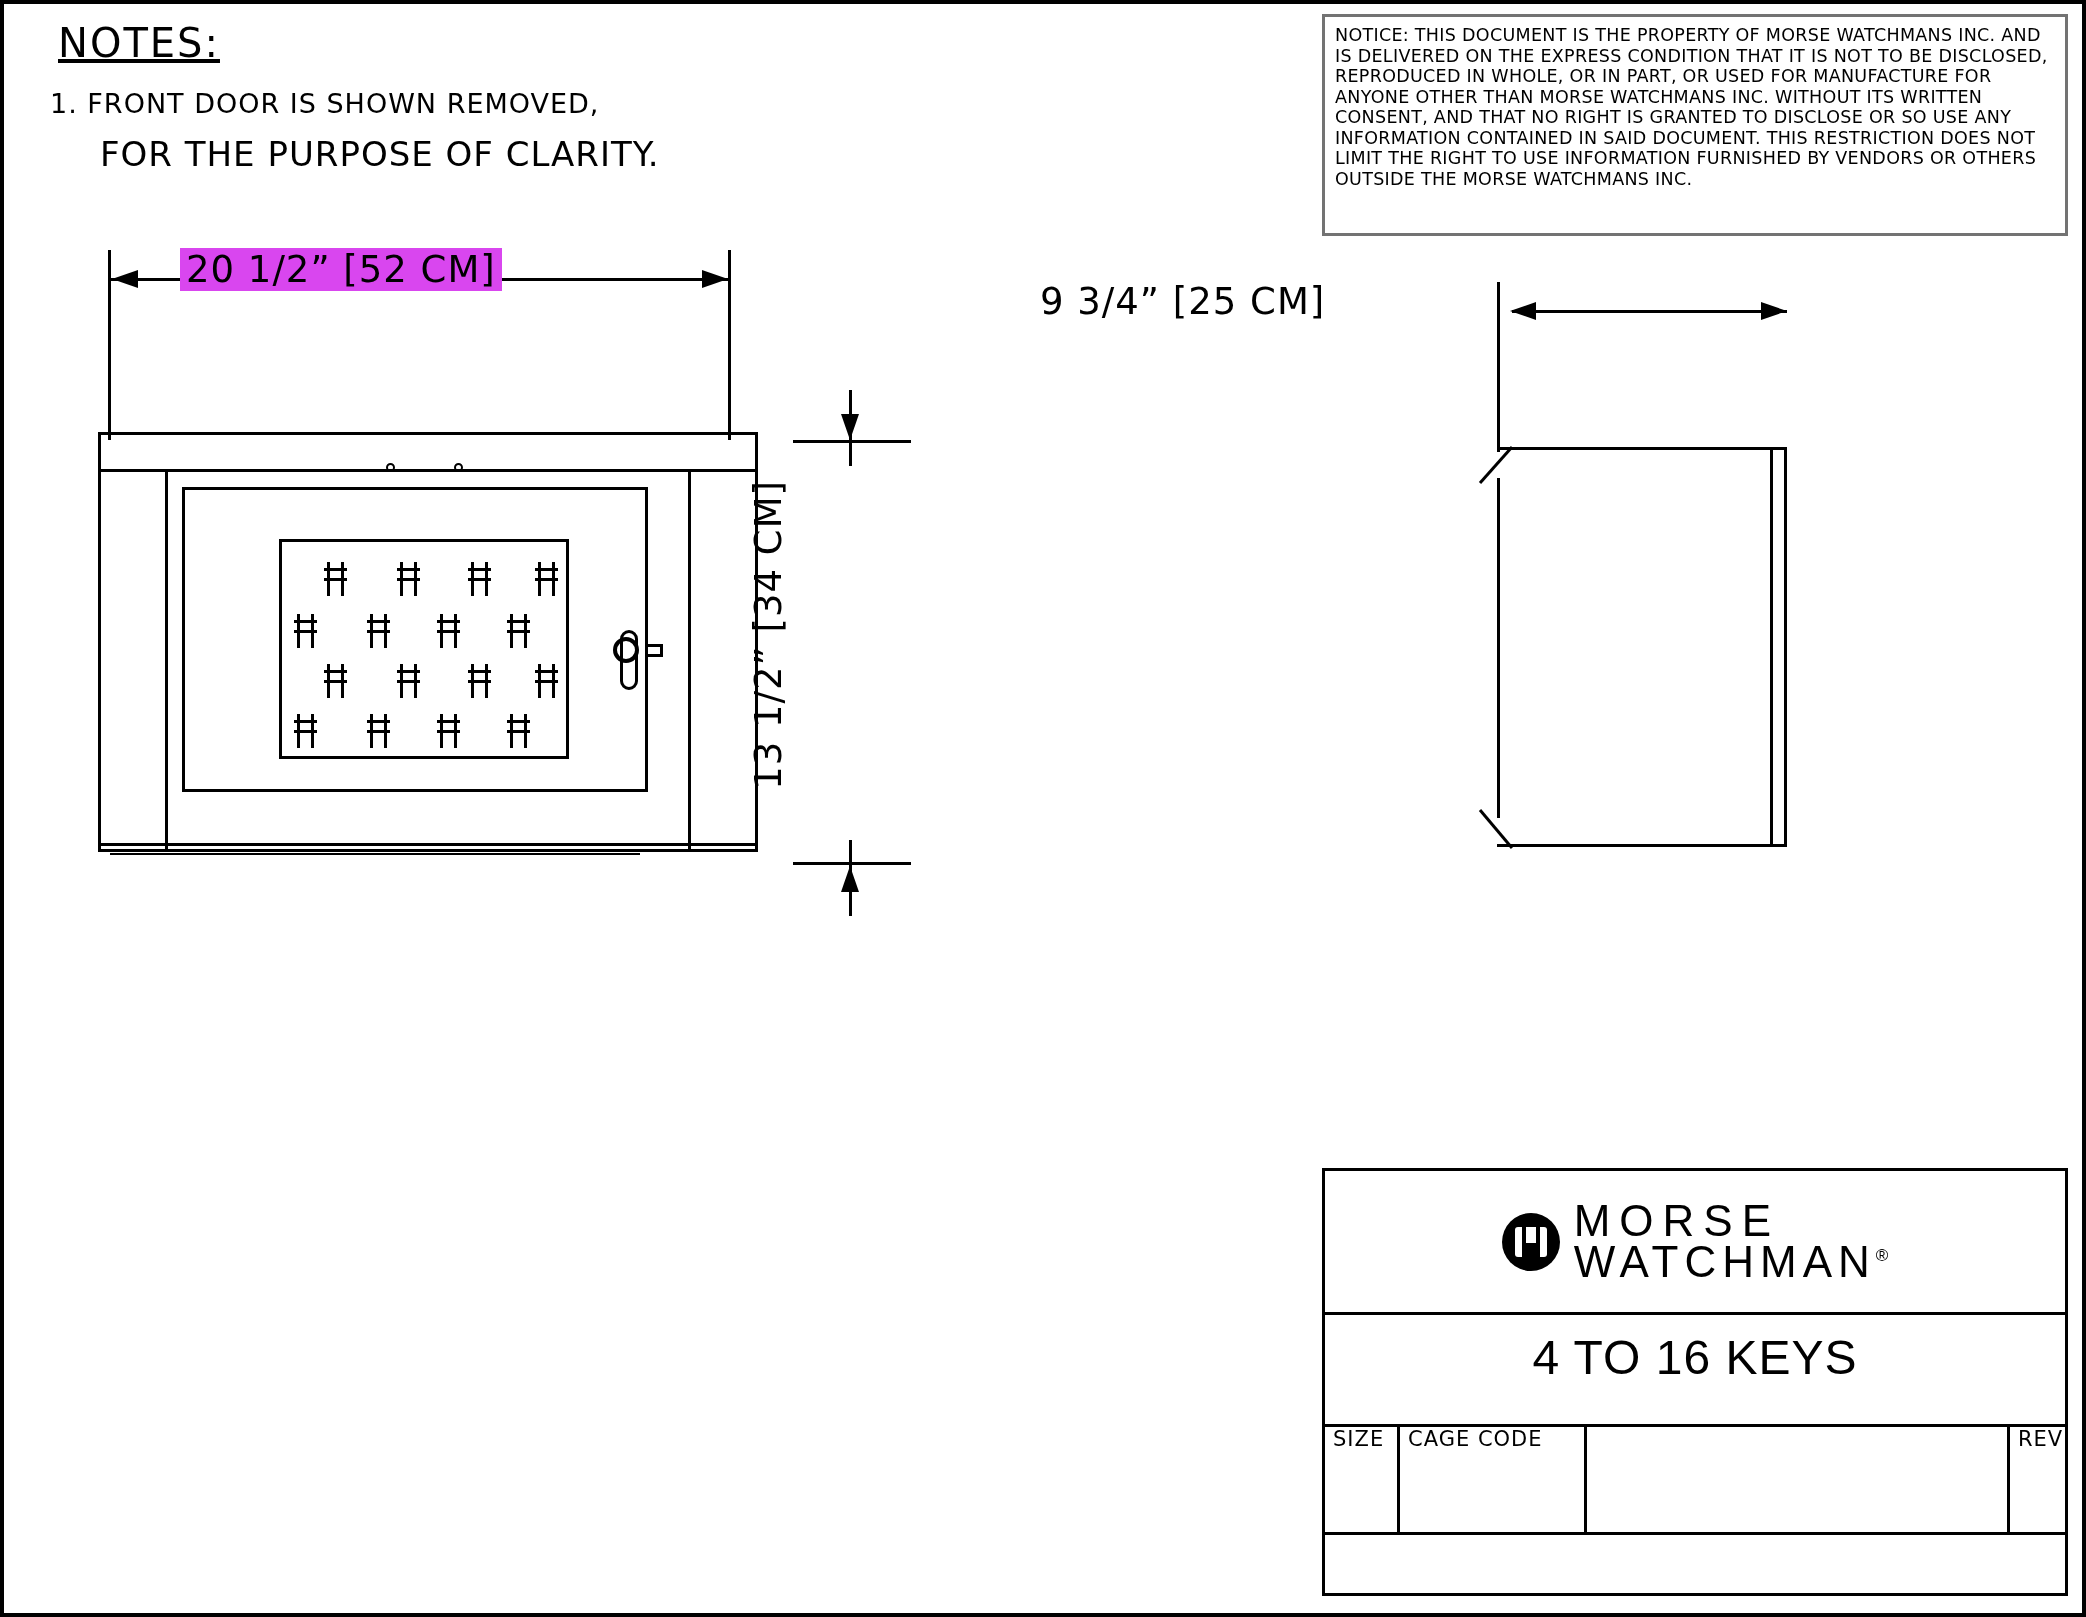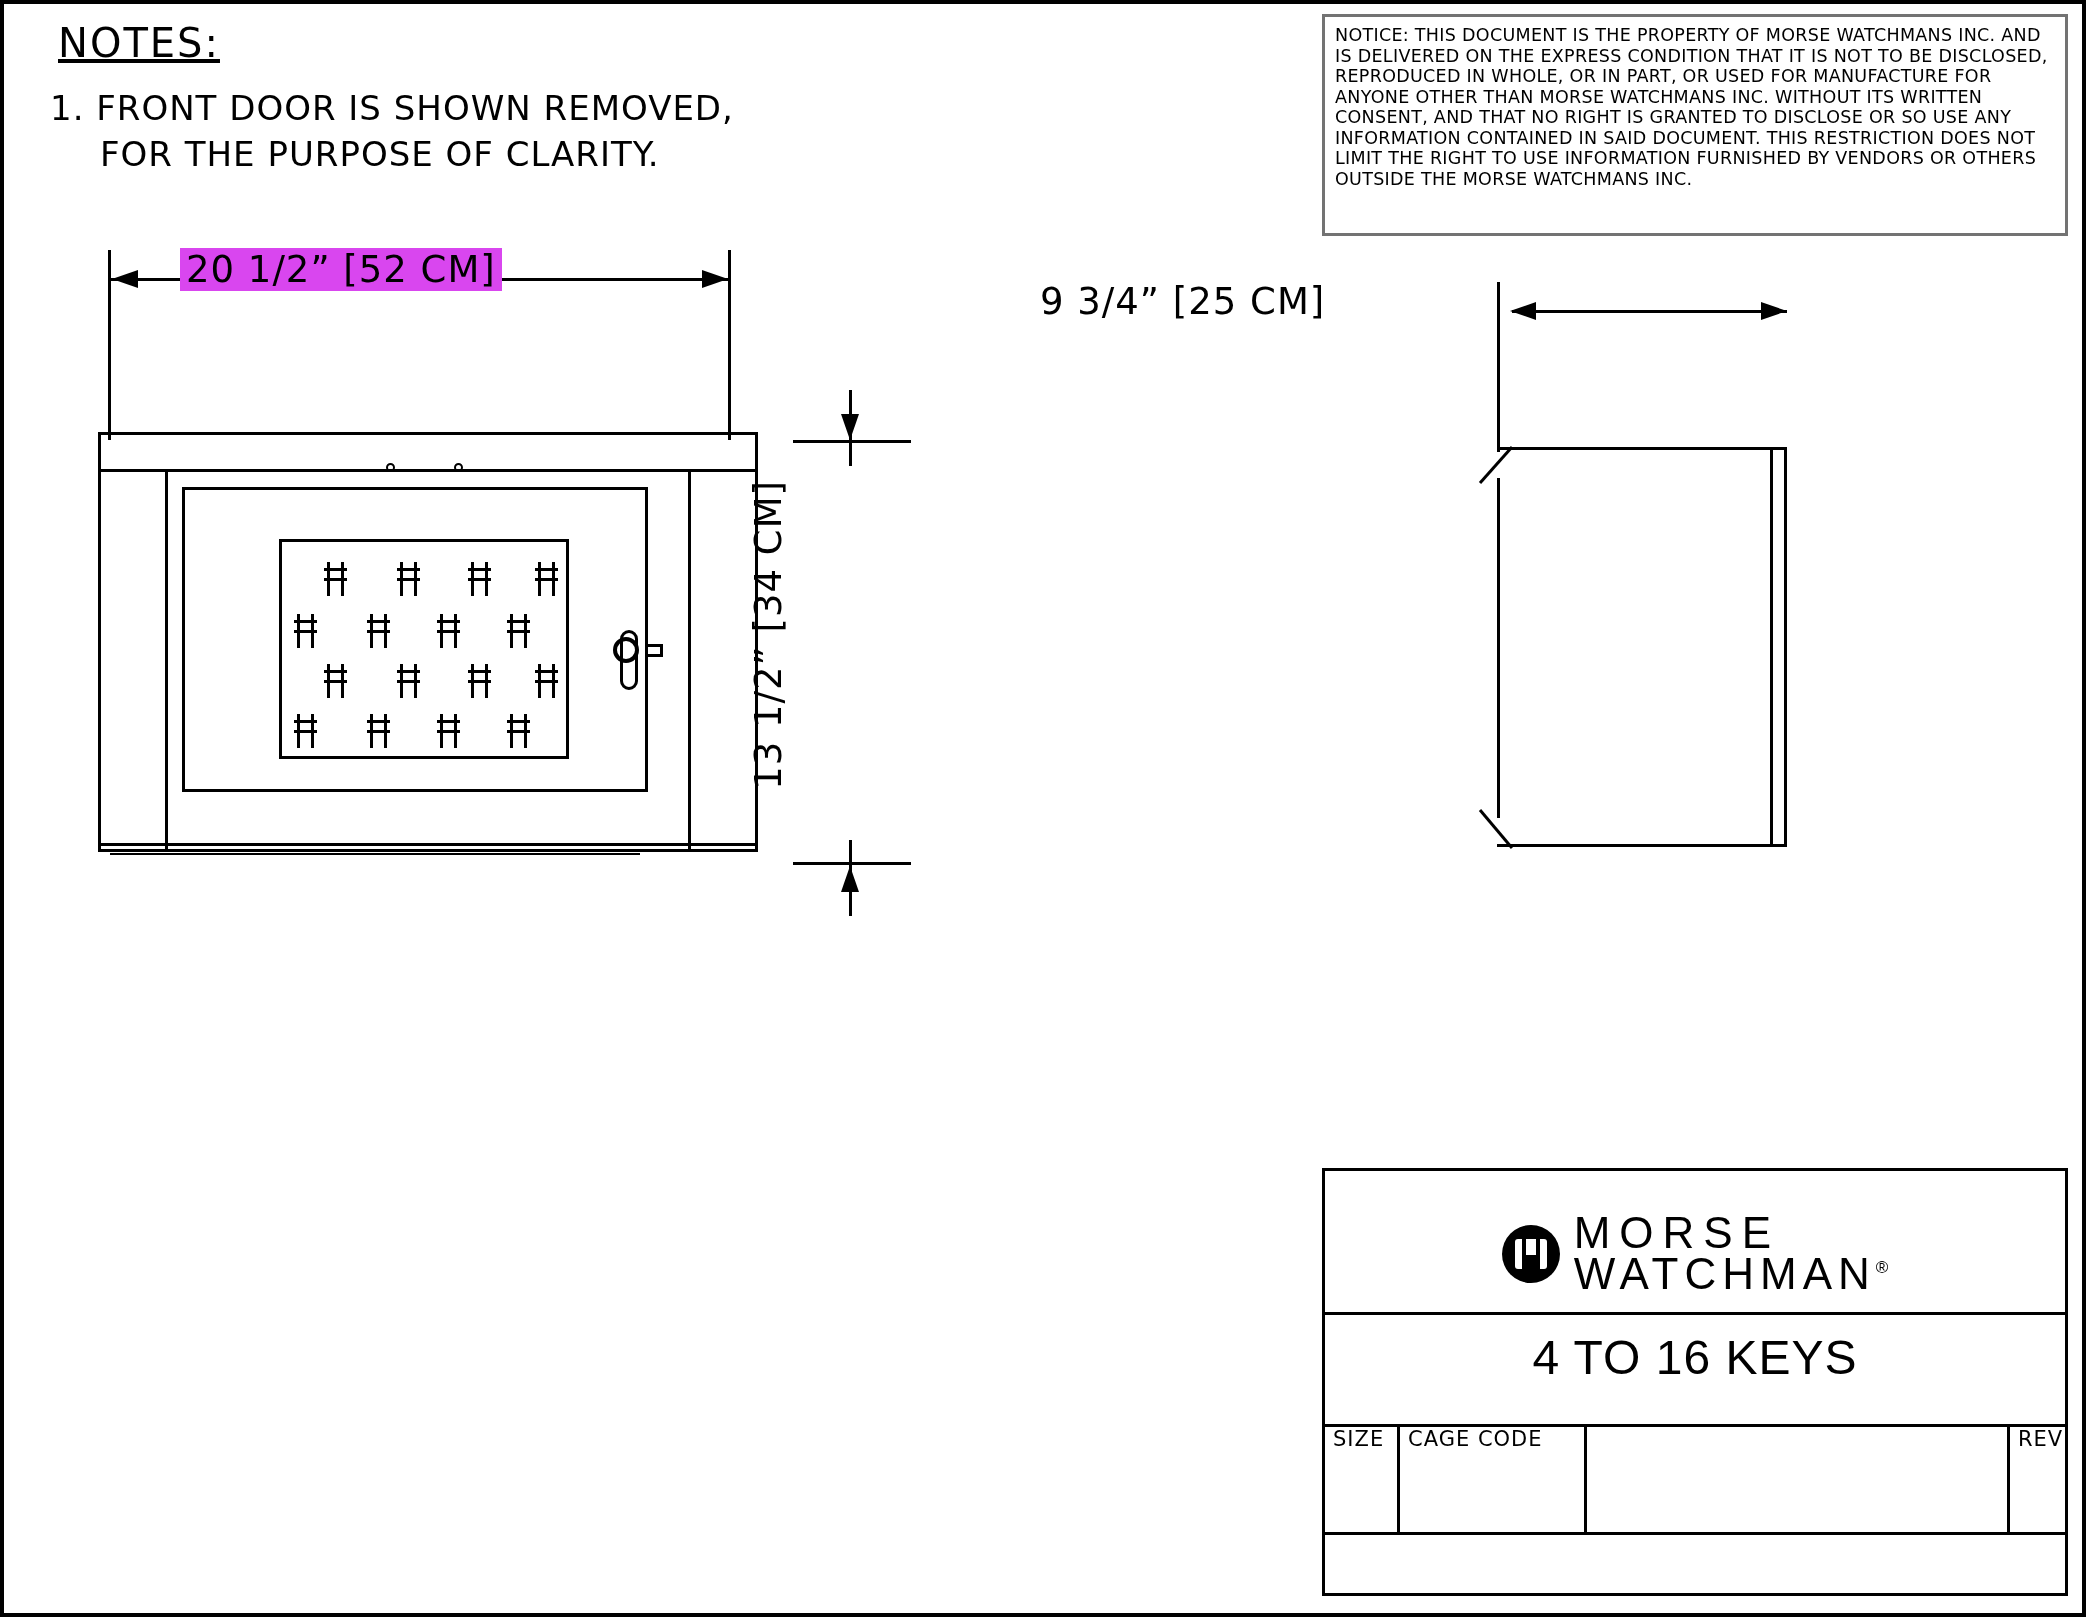--- a/index.html
+++ b/index.html
@@ -1,21 +1,21 @@
 <!DOCTYPE html>
 <html><head>
 <meta charset="utf-8">
 <style>
   html,body{margin:0;padding:0;background:#ffffff;}
   body{width:2086px;height:1617px;position:relative;font-family:"DejaVu Sans",sans-serif;color:#000;overflow:hidden;}
   .sheet{position:absolute;left:0;top:0;width:2086px;height:1617px;border:4px solid #000;box-sizing:border-box;}
 
   
   .notes-title{position:absolute;left:58px;top:20px;font-size:40px;letter-spacing:2px;text-decoration:underline;font-family:"DejaVu Sans",sans-serif;}
-  .notes-line1{position:absolute;left:50px;top:88px;font-size:34px;letter-spacing:1px;white-space:nowrap;}
+  .notes-line1{position:absolute;left:50px;top:88px;font-size:27px;letter-spacing:1px;white-space:nowrap;}
   .notes-line2{position:absolute;left:100px;top:134px;font-size:34px;letter-spacing:1px;white-space:nowrap;}
 
   
   .notice-box{position:absolute;left:1322px;top:14px;width:746px;height:222px;border:3px solid #737373;box-sizing:border-box;padding:8px 10px;}
   .notice-text{font-size:17.5px;line-height:20.5px;letter-spacing:0.3px;font-family:"DejaVu Sans",sans-serif;}
 
   
   .fv-outer{position:absolute;left:98px;top:432px;width:660px;height:420px;border:3px solid #000;box-sizing:border-box;background:#fff;}
   .fv-top-strip{position:absolute;left:98px;top:432px;width:660px;height:40px;border-bottom:3px solid #000;box-sizing:border-box;}
   .fv-left-rail{position:absolute;left:98px;top:472px;width:70px;height:380px;border-right:3px solid #000;box-sizing:border-box;}
@@ -61,21 +61,21 @@
   .sv-diag-bot{position:absolute;left:1478px;top:808px;width:36px;height:42px;}
   .sv-inner-r{position:absolute;left:1770px;top:447px;width:3px;height:400px;background:#000;}
 
   
   .dim-d-line{position:absolute;left:1512px;top:310px;width:275px;height:3px;background:#000;}
   .dim-d-ext-l{position:absolute;left:1497px;top:282px;width:3px;height:170px;background:#000;}
   .dim-d-text{position:absolute;left:1040px;top:280px;font-size:37px;letter-spacing:1px;white-space:nowrap;}
 
   
   .tb{position:absolute;left:1322px;top:1168px;width:746px;height:428px;border:3px solid #000;box-sizing:border-box;}
-  .tb-logo-row{position:absolute;left:0;top:0;width:100%;height:120px;border-bottom:3px solid #000;box-sizing:border-box;display:flex;justify-content:center;margin-top:24px;}
+  .tb-logo-row{position:absolute;left:0;top:0;width:100%;height:144px;border-bottom:3px solid #000;box-sizing:border-box;display:flex;justify-content:center;}
   .logo-wrap{display:flex;align-items:center;gap:14px;}
   .logo-mark{width:58px;height:58px;border-radius:50%;background:#000;position:relative;}
   .logo-mark::after{content:"";position:absolute;left:13px;top:14px;width:32px;height:30px;border-radius:3px;
      background:
        linear-gradient(#fff,#fff) 0 0/7px 30px no-repeat,
        linear-gradient(#fff,#fff) 25px 0/7px 30px no-repeat,
        linear-gradient(#fff,#fff) 11px 0/10px 16px no-repeat;}
   .logo-text{display:flex;flex-direction:column;line-height:0.92;}
   .logo-text .l1{font-size:44px;letter-spacing:9px;font-family:"Liberation Sans",sans-serif;}
   .logo-text .l2{font-size:44px;letter-spacing:6px;font-family:"Liberation Sans",sans-serif;}

